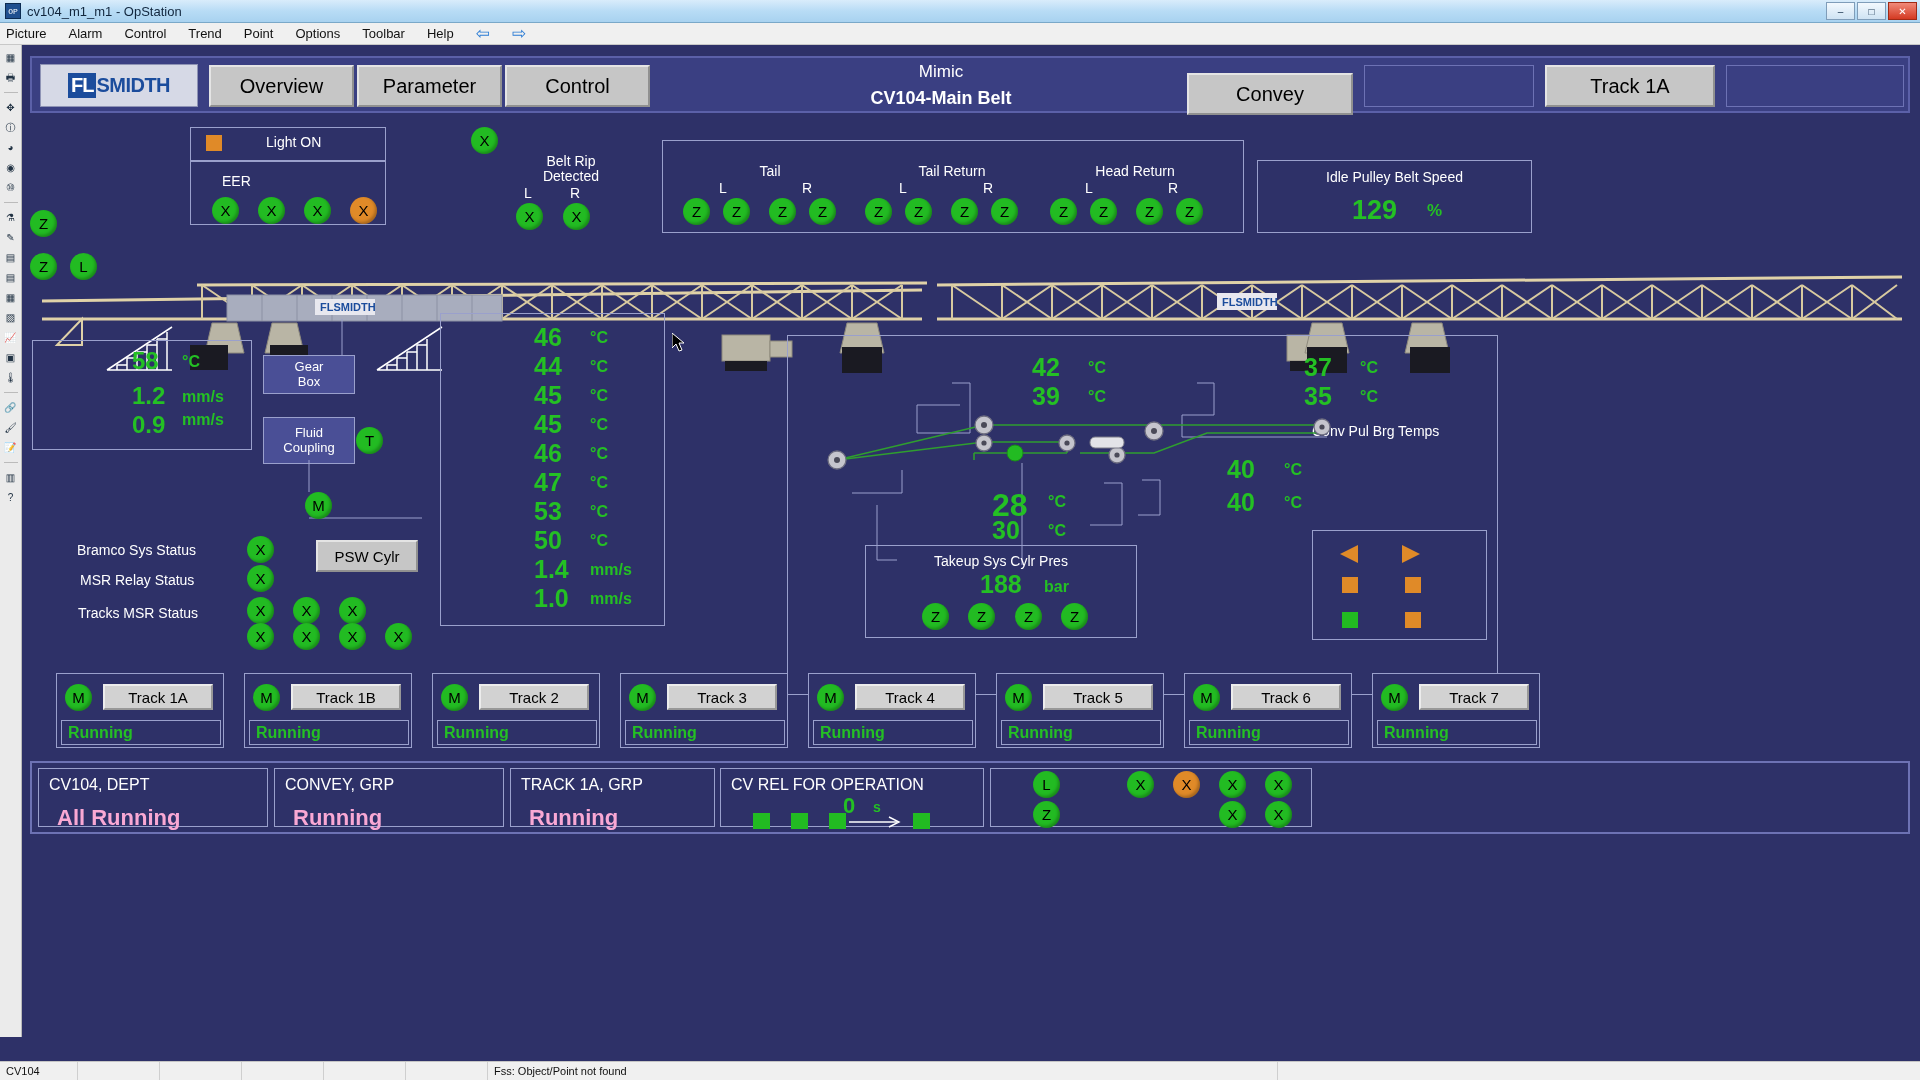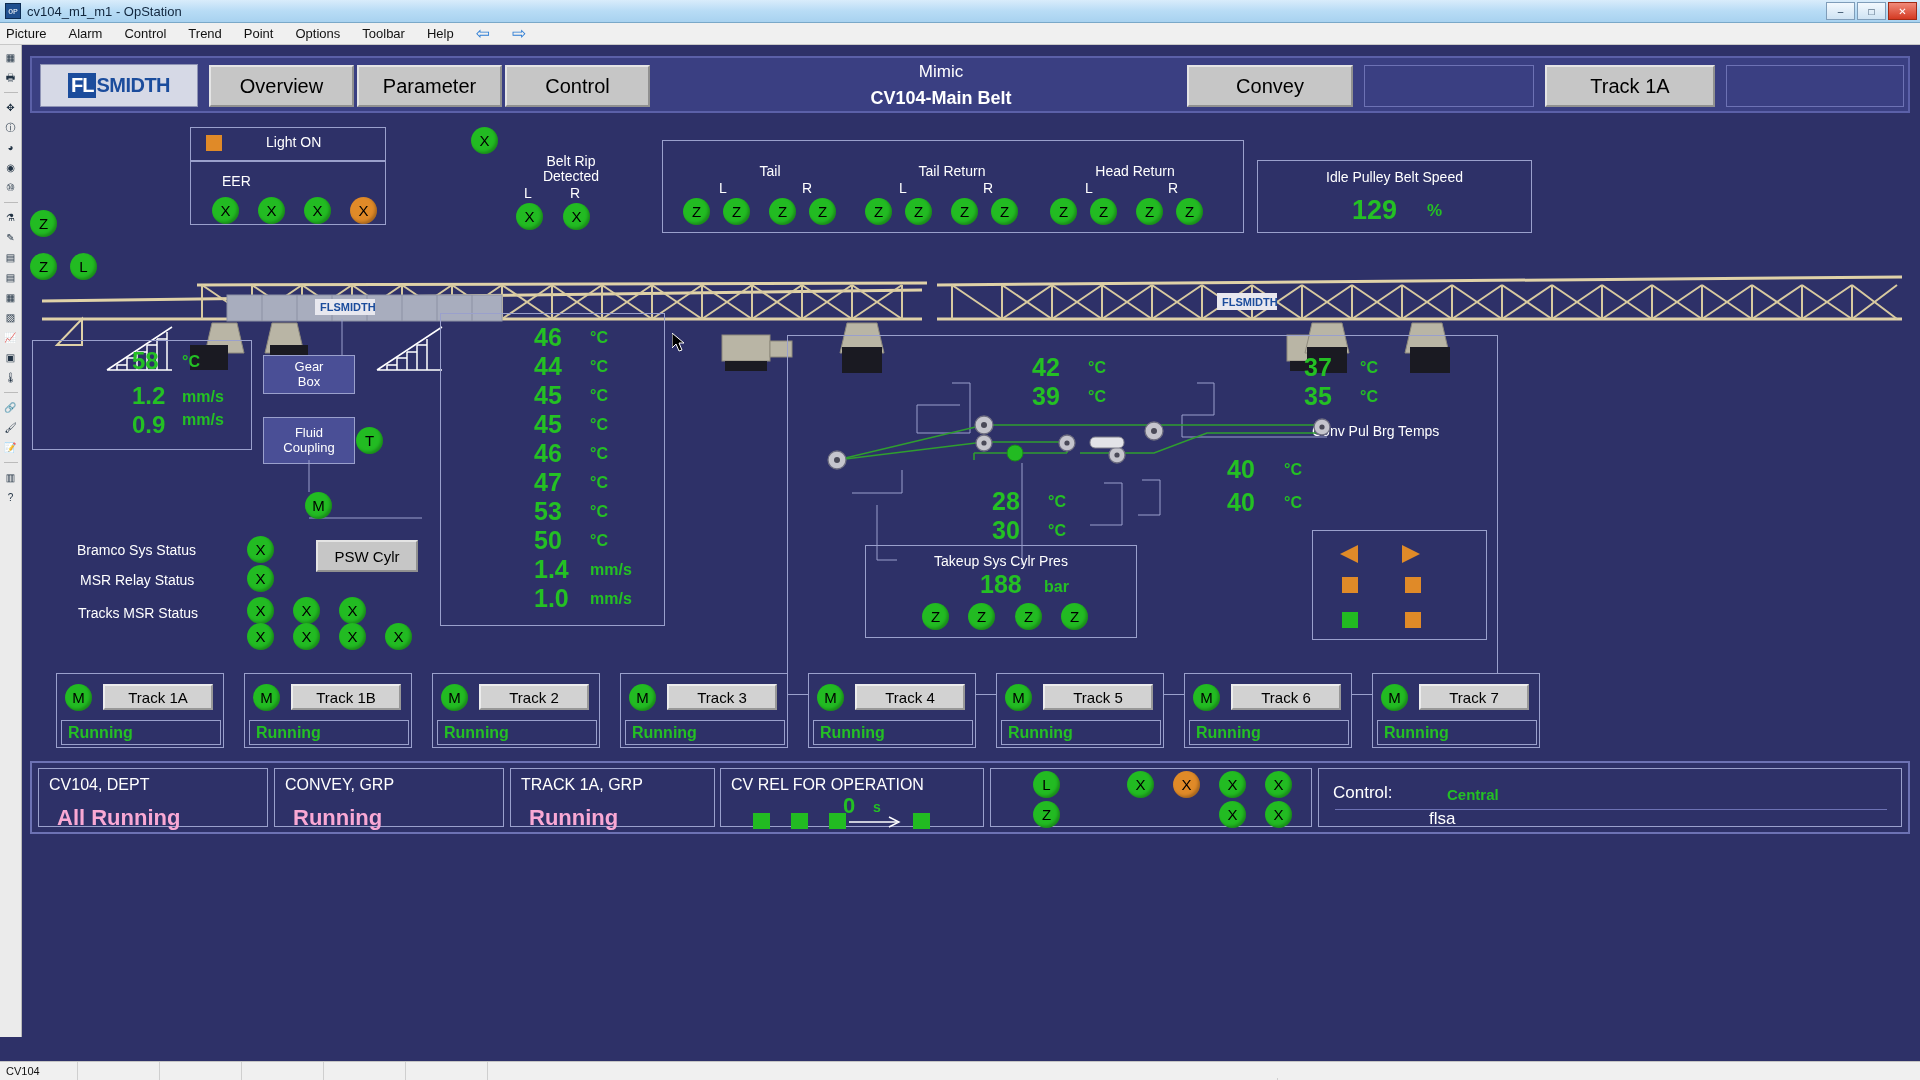--- a/index.html
+++ b/index.html
@@ -50,21 +50,21 @@
   }
   .rail-ic {
     width: 16px; height: 15px; display:flex; align-items:center; justify-content:center;
     font-size: 10px; color:#234; line-height:1;
   }
   .rail-sep { width: 14px; height: 1px; background: #bbb; margin: 2px 0; }
 
   .statusbar {
     position: absolute; left: 0; bottom: 0; width: 1920px; height: 19px;
     background: #f0f0f0; border-top: 1px solid #c5c5c5;
-    display: flex; align-items: flex-start; font-size: 11px; color: #111;
+    display: flex; align-items: flex-end; font-size: 11px; color: #111;
   }
   .sb-cell { border-right: 1px solid #cfcfcf; height: 100%; display:flex; align-items:center; padding: 0 6px; }
 
   
   .canvas {
     position: absolute; left: 22px; top: 45px;
     width: 1898px; height: 1016px; background: #2e3168;
   }
 
   
@@ -211,21 +211,21 @@
       </div>
       <div class="navbtn" style="left:177px; width:145px;">Overview</div>
       <div class="navbtn" style="left:325px; width:145px;">Parameter</div>
       <div class="navbtn" style="left:473px; width:145px;">Control</div>
 
       <div class="hdr-mimic">
         <div class="l1">Mimic</div>
         <div class="l2">CV104-Main Belt</div>
       </div>
 
-      <div class="navbtn" style="left:1155px; width:166px;">Convey</div>
+      <div class="navbtn" style="left:1155px; width:166px;margin-top:8px;">Convey</div>
       <div class="hdr-slot" style="left:1332px; width:170px;"></div>
       <div class="navbtn" style="left:1513px; width:170px;">Track 1A</div>
       <div class="hdr-slot" style="left:1694px; width:178px;"></div>
     </div>
 
     <div class="box" style="left:168px; top:82px; width:196px; height:34px;"></div>
     <div class="sq" style="left:184px; top:90px;"></div>
     <div class="lbl" style="left:244px; top:89px;">Light ON</div>
 
     <div class="box" style="left:168px; top:116px; width:196px; height:64px;"></div>
@@ -503,21 +503,21 @@
         <circle cx="295" cy="80" r="2.6" fill="#4a4a58"></circle>
         <circle cx="500" cy="52" r="8" fill="#c5c5cd" stroke="#6e6e80" stroke-width="1.3"></circle>
         <circle cx="500" cy="52" r="2.6" fill="#4a4a58"></circle>
 
         <circle cx="193" cy="78" r="8" fill="#22bb22" stroke="#1a8a1a"></circle>
 
         <rect x="268" y="62" width="34" height="11" rx="5" fill="#e3e3e8" stroke="#7a7a88"></rect>
       </g>
     </svg>
 
-    <div class="val" style="left:970px; top:442px; font-size:25px;">28</div>
+    <div class="val" style="left:970px; top:442px; font-size:32px;">28</div>
     <div class="val" style="left:1026px; top:448px; font-size:16px;">°C</div>
     <div class="val" style="left:970px; top:471px; font-size:25px;">30</div>
     <div class="val" style="left:1026px; top:477px; font-size:16px;">°C</div>
 
     <div class="box" style="left:843px; top:500px; width:272px; height:93px;"></div>
     <div class="lbl c" style="left:843px; top:508px; width:272px;">Takeup Sys Cylr Pres</div>
     <div class="val" style="left:958px; top:525px; font-size:25px;">188</div>
     <div class="val" style="left:1022px; top:533px; font-size:16px;">bar</div>
     <div class="ind" style="left:900px; top:558px;">Z</div>
     <div class="ind" style="left:946px; top:558px;">Z</div>
@@ -608,26 +608,20 @@
       <div class="ind" style="left:42px; top:2px;">L</div>
       <div class="ind" style="left:42px; top:32px;">Z</div>
       <div class="ind" style="left:136px; top:2px;">X</div>
       <div class="ind orange" style="left:182px; top:2px;">X</div>
       <div class="ind" style="left:228px; top:2px;">X</div>
       <div class="ind" style="left:274px; top:2px;">X</div>
       <div class="ind" style="left:228px; top:32px;">X</div>
       <div class="ind" style="left:274px; top:32px;">X</div>
     </div>
 
-    <div class="stile" style="left:1296px; top:723px; width:584px; height:59px;">
-      <div class="t" style="left:14px; top:14px; font-size:17px;">Control:</div>
-      <div style="position:absolute; left:128px; top:17px; font-size:15px; color:#24c024; font-weight:bold;">Central</div>
-      <div style="position:absolute; left:16px; top:40px; width:552px; height:16px; border-top:1px solid #6d72b4;"></div>
-      <div style="position:absolute; left:110px; top:40px; font-size:17px; color:#ffffff;">flsa</div>
-    </div>
 
     <svg style="position:absolute; left:650px; top:288px; width:16px; height:22px;">
       <polygon points="0,0 0,15 4,11 7,18 10,17 7,10 12,10" fill="#000" stroke="#fff" stroke-width="1"></polygon>
     </svg>
 
   </div>
 
   <div class="statusbar">
     <div class="sb-cell" style="width:78px;">CV104</div>
     <div class="sb-cell" style="width:82px;"></div>

